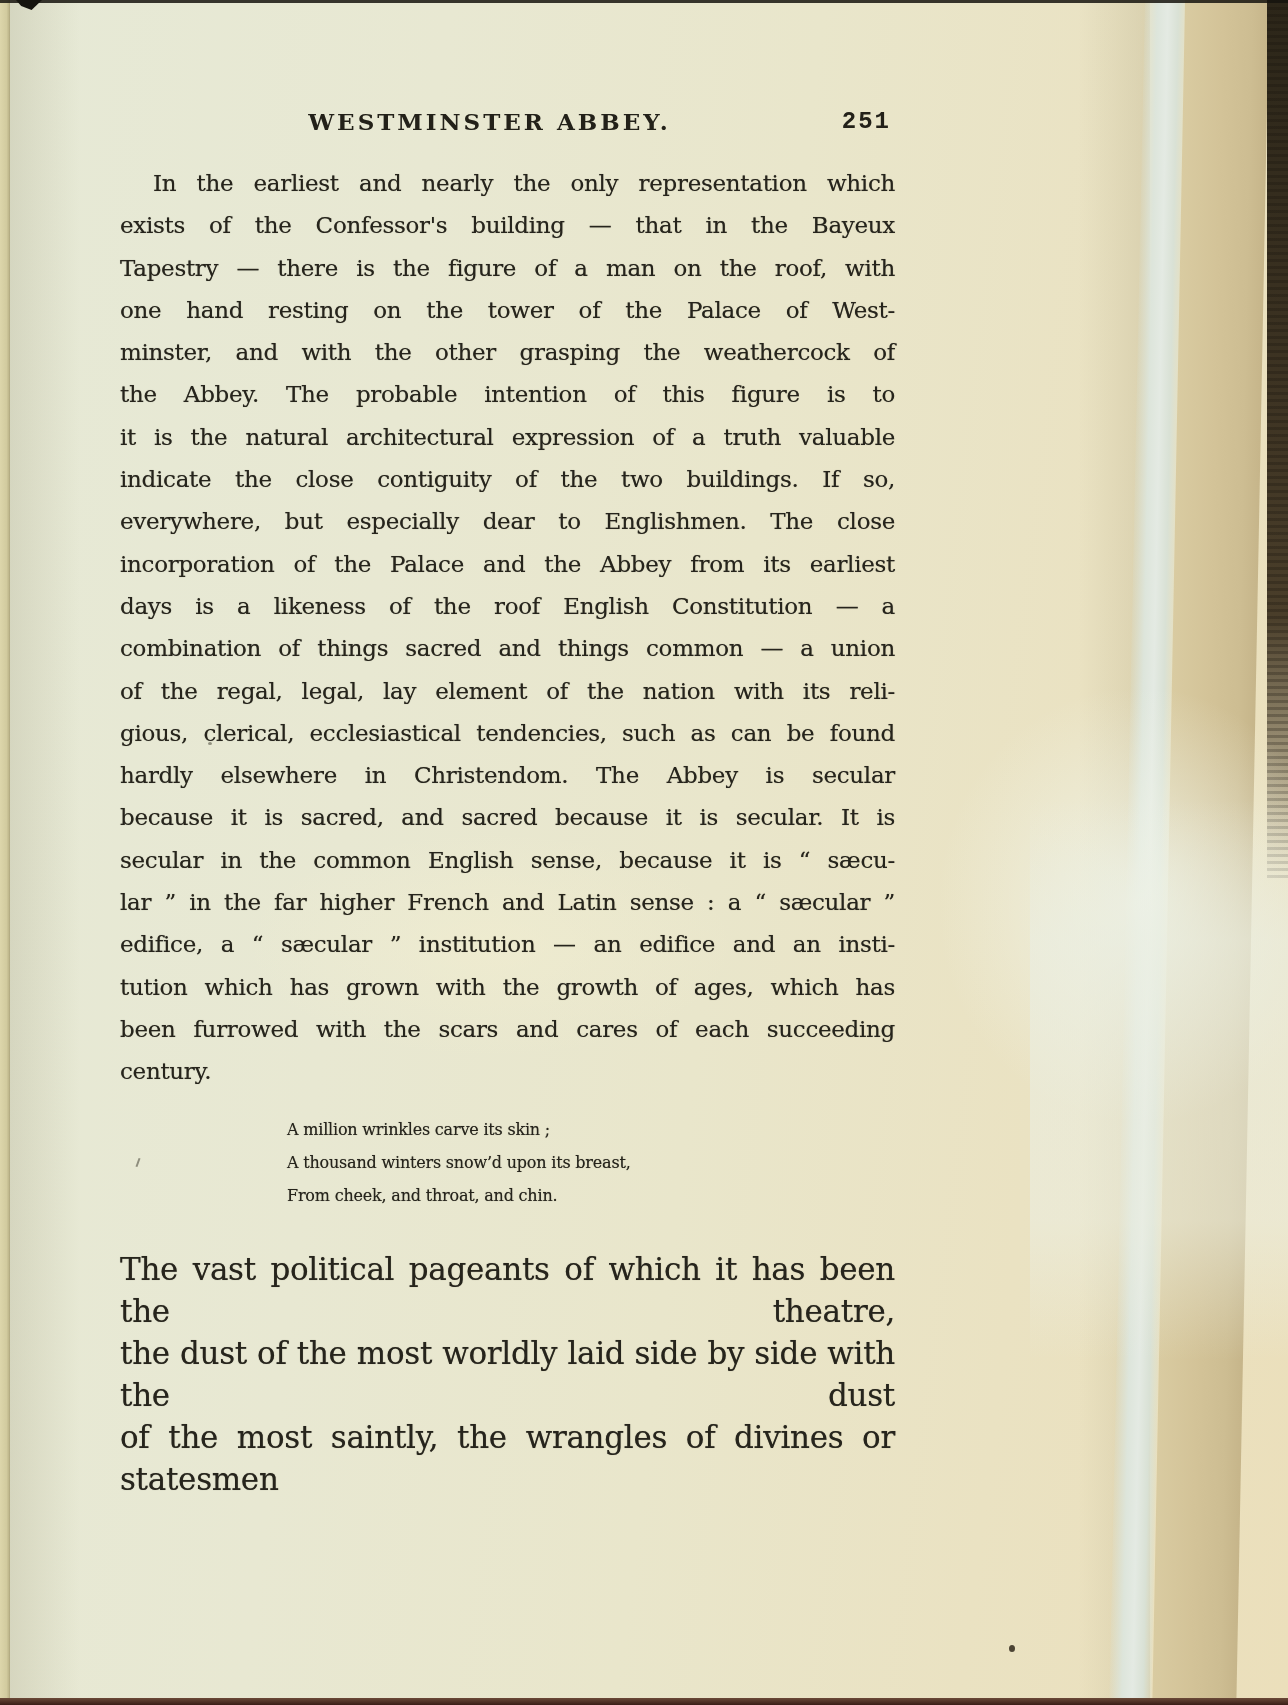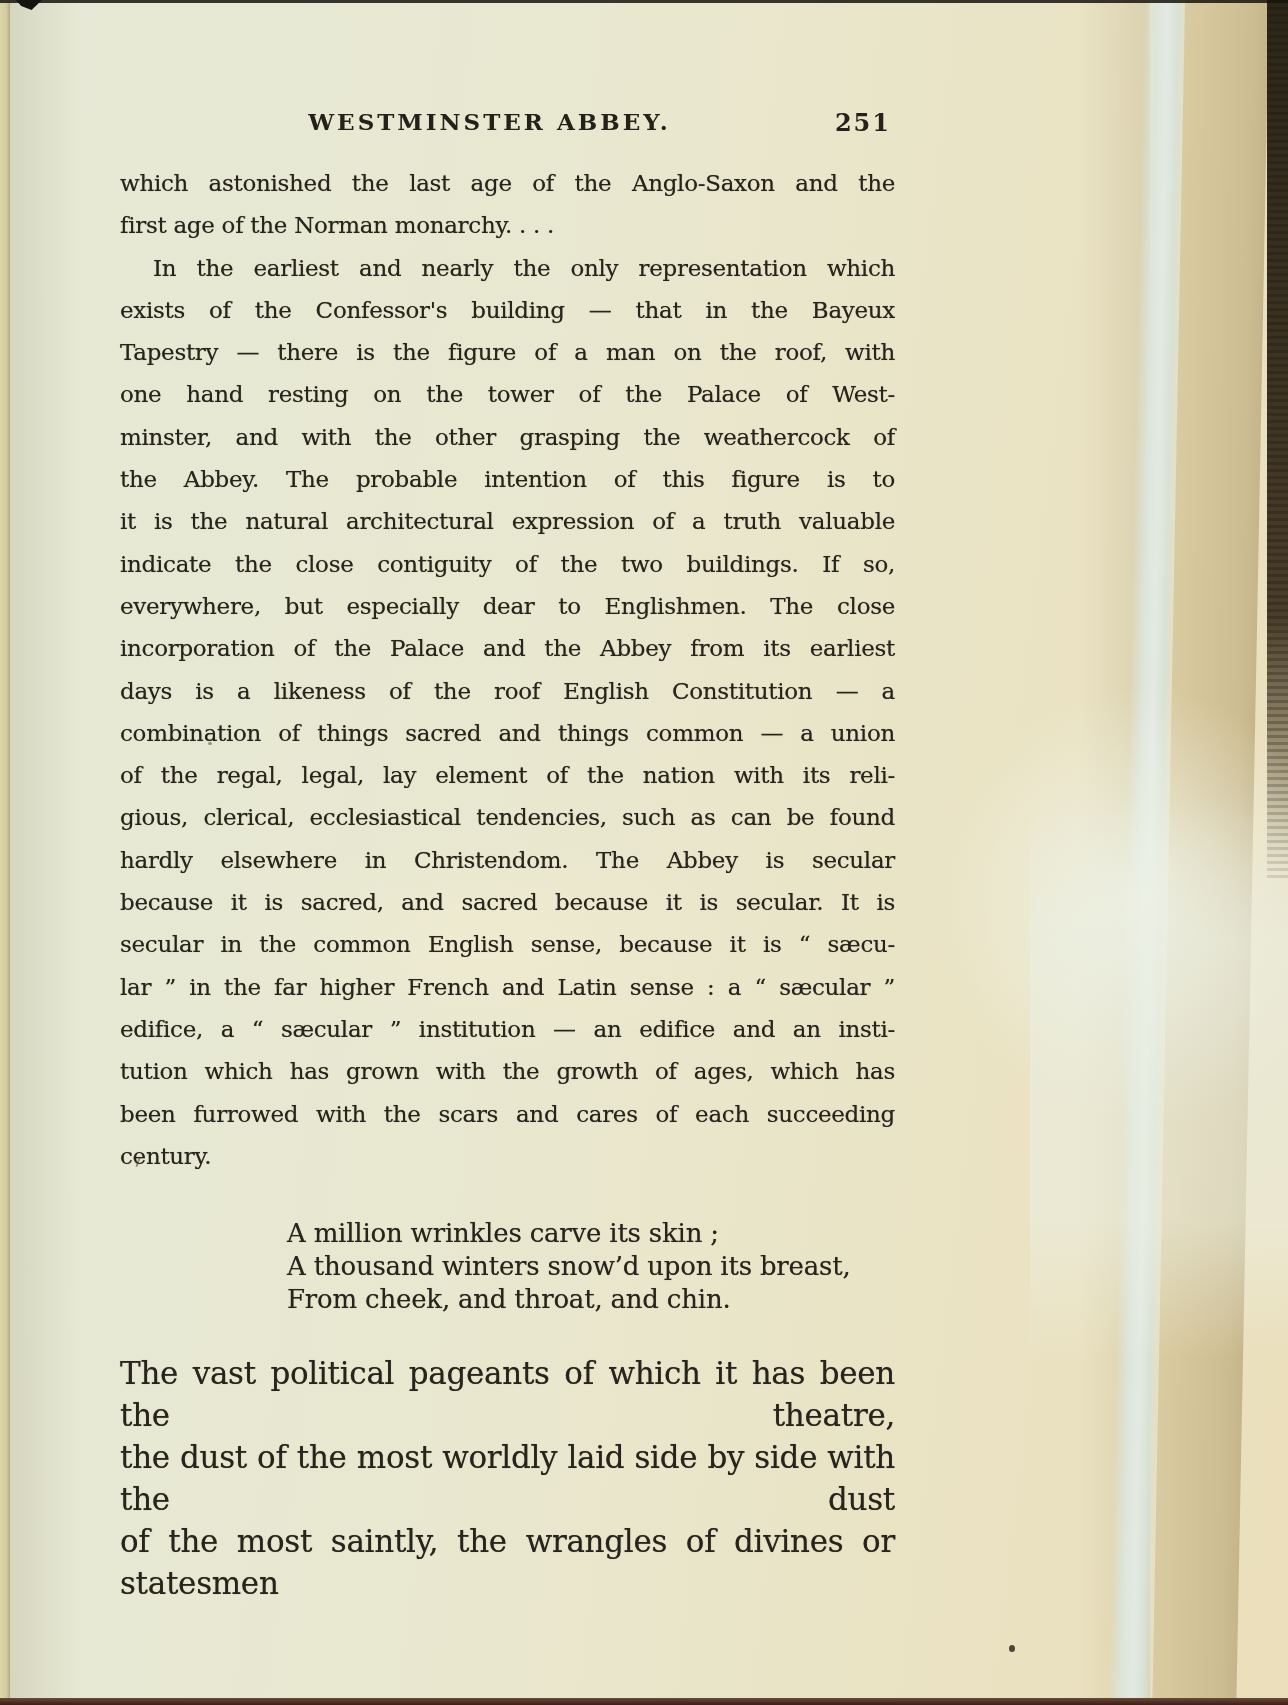--- a/index.html
+++ b/index.html
@@ -72,33 +72,33 @@
   
   .page-content { position: absolute; left: 120px; top: 108px; width: 775px; }
   .header-row { position: relative; height: 30px; }
   .running-title {
     position: absolute; left: 0; right: 0; text-align: center;
     font-size: 23px; font-weight: bold; letter-spacing: 3px; color: #232119;
     transform: translateX(-18px);
   }
   .page-number {
     position: absolute; right: 4px; top: 0;
-    font-size: 24px; font-weight: bold; letter-spacing: 2px; color: #232119;
+    font-size: 24px; font-weight: bold; letter-spacing: 2px; color: #232119; font-family: Liberation Mono, monospace;
   }
   .body-block {
     margin-top: 24px;
     font-size: 23px; line-height: 42.3px; letter-spacing: -0.3px;
     text-shadow: 0 0 0.7px rgba(42,40,30,0.55);
   }
   .tline { text-align: justify; text-align-last: justify; }
   .endpara .tline:last-child { text-align-last: left; }
   .indent-first .tline:first-child { text-indent: 33px; }
   .verse {
-    margin-top: 40px; margin-left: 167px;
-    font-size: 26px; line-height: 33px; letter-spacing: -0.2px;
+    margin-top: 20px; margin-left: 167px;
+    font-size: 16px; line-height: 33px; letter-spacing: -0.2px;
     text-shadow: 0 0 0.7px rgba(42,40,30,0.55);
   }
   .verse .tline { text-align: left; text-align-last: left; }
   .closing {
     margin-top: 36px;
     font-size: 31px; line-height: 42px; letter-spacing: -0.3px;
     text-shadow: 0 0 0.7px rgba(42,40,30,0.55);
   }
 </style>
 </head>
@@ -122,24 +122,20 @@
   <div class="speck-2"></div>
   <div class="speck-3"></div>
 
   <div class="page-content">
     <div class="header-row">
       <div class="running-title">WESTMINSTER ABBEY.</div>
       <div class="page-number">251</div>
     </div>
 
     <div class="body-block">
-      <div class="para endpara">
-          <div class="tline">which astonished the last age of the Anglo-Saxon and the</div>
-          <div class="tline">first age of the Norman monarchy. . . .</div>
-        </div>
       <div class="para endpara indent-first">
           <div class="tline">In the earliest and nearly the only representation which</div>
           <div class="tline">exists of the Confessor's building — that in the Bayeux</div>
           <div class="tline">Tapestry — there is the figure of a man on the roof, with</div>
           <div class="tline">one hand resting on the tower of the Palace of West-</div>
           <div class="tline">minster, and with the other grasping the weathercock of</div>
           <div class="tline">the Abbey. The probable intention of this figure is to</div>
           <div class="tline">it is the natural architectural expression of a truth valuable</div>
           <div class="tline">indicate the close contiguity of the two buildings. If so,</div>
           <div class="tline">everywhere, but especially dear to Englishmen. The close</div>

